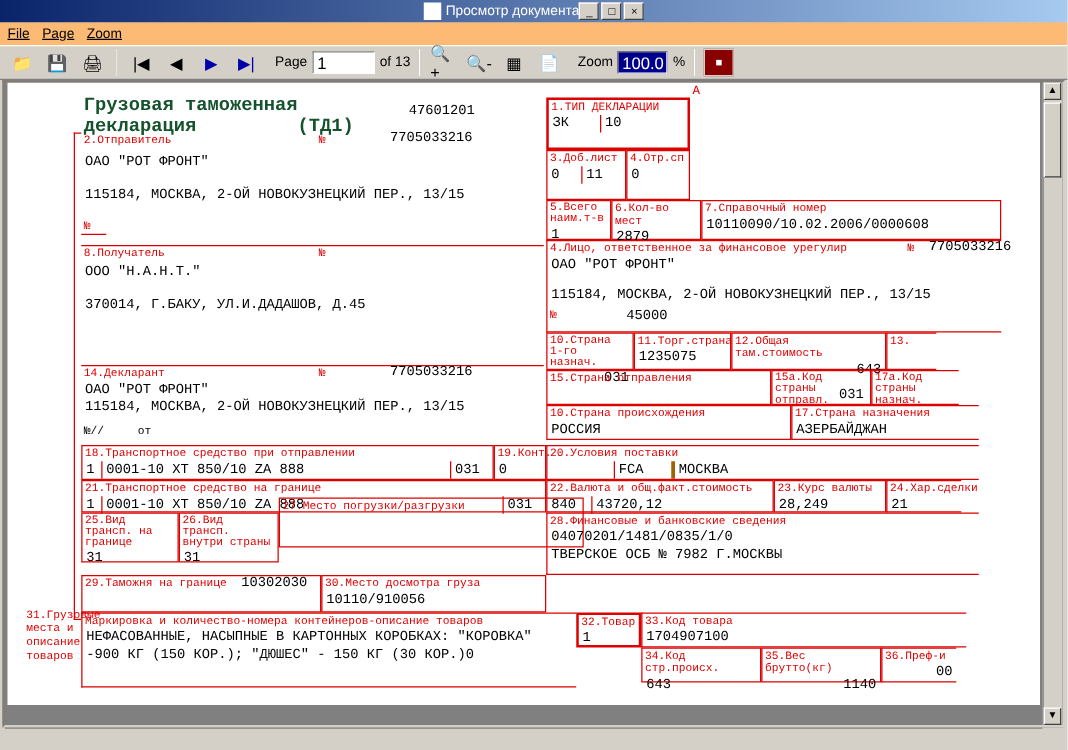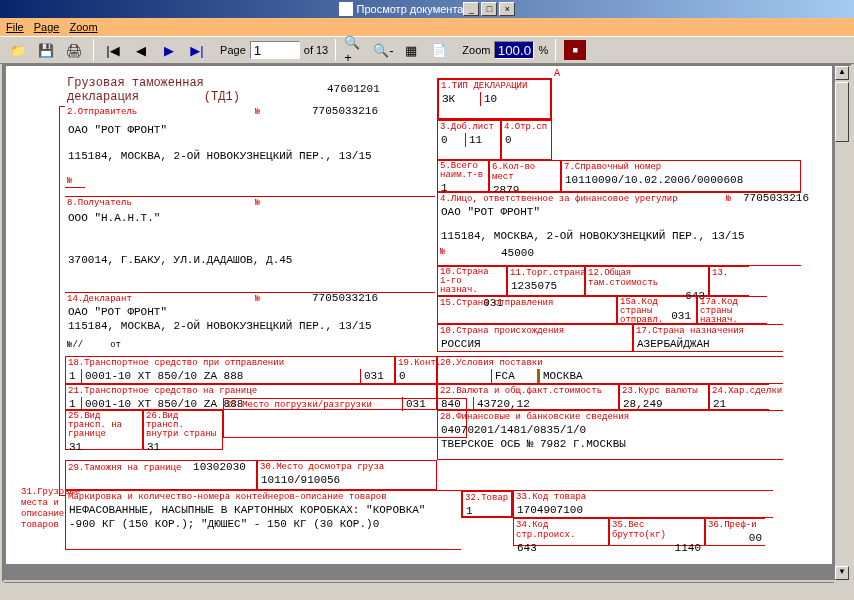--- a/index.html
+++ b/index.html
@@ -23,21 +23,21 @@
 .scroll-v .arr.up{top:0}
 .scroll-v .arr.dn{bottom:0}
 .scroll-h{position:absolute;left:0;right:16px;bottom:0;height:16px;background:#d4d0c8;border-top:1px solid #808080}
 .page{position:absolute;top:0;left:2px;right:18px;bottom:16px;background:#fff;overflow:hidden}
 .form{position:relative;width:800px;margin:0 auto;font-family:'Courier New',monospace;font-size:11px;color:#000}
 .red{color:#d00}
 .rb{border:1px solid #d00}
 .cell{position:absolute}
 .lbl{font-size:9px;color:#d00;line-height:10px;padding:1px 2px}
 .val{font-size:11px;color:#000;padding:1px 3px}
-.h-title{font-weight:normal;font-size:12px;color:#7f1d1d}
+.h-title{font-weight:bold;font-size:15px;color:#14532d}
 </style>
 </head>
 <body>
 
 <div class="title-bar">
   <div class="t-left">
     <span class="title-icon"></span>
     <span>Просмотр документа</span>
   </div>
   <div class="title-btns">
@@ -131,21 +131,21 @@
       </div>
       <div class="cell rb" style="left:542px;top:94px;width:240px;height:32px">
         <div class="lbl">7.Справочный номер</div>
           <div class="val">10110090/10.02.2006/0000608</div>
       </div>
 
       <div class="cell" style="left:46px;top:130px;width:370px;border-top:1px solid #d00">
         <div class="lbl"><span>8.Получатель</span>
           <span style="position:absolute;left:190px">№</span></div>
         <div class="val" style="margin-top:2px">ООО "Н.А.Н.Т."</div>
-        <div class="val" style="margin-top:28px">370014, Г.БАКУ, УЛ.И.ДАДАШОВ, Д.45</div>
+        <div class="val" style="margin-top:12px">370014, Г.БАКУ, УЛ.И.ДАДАШОВ, Д.45</div>
       </div>
 
       <div class="cell rb" style="left:418px;top:126px;width:364px;height:74px;border-right:none">
         <div class="lbl"><span>4.Лицо, ответственное за финансовое урегулир</span>
           <span style="position:absolute;left:288px">№</span>
           <span class="val" style="position:absolute;left:302px;top:-1px;color:#000">7705033216</span></div>
         <div class="val">ОАО "РОТ ФРОНТ"</div>
         <div class="val" style="margin-top:10px">115184, МОСКВА, 2-ОЙ НОВОКУЗНЕЦКИЙ ПЕР., 13/15</div>
         <div style="display:flex;margin-top:3px">
             <span class="lbl" style="width:60px">№</span>

